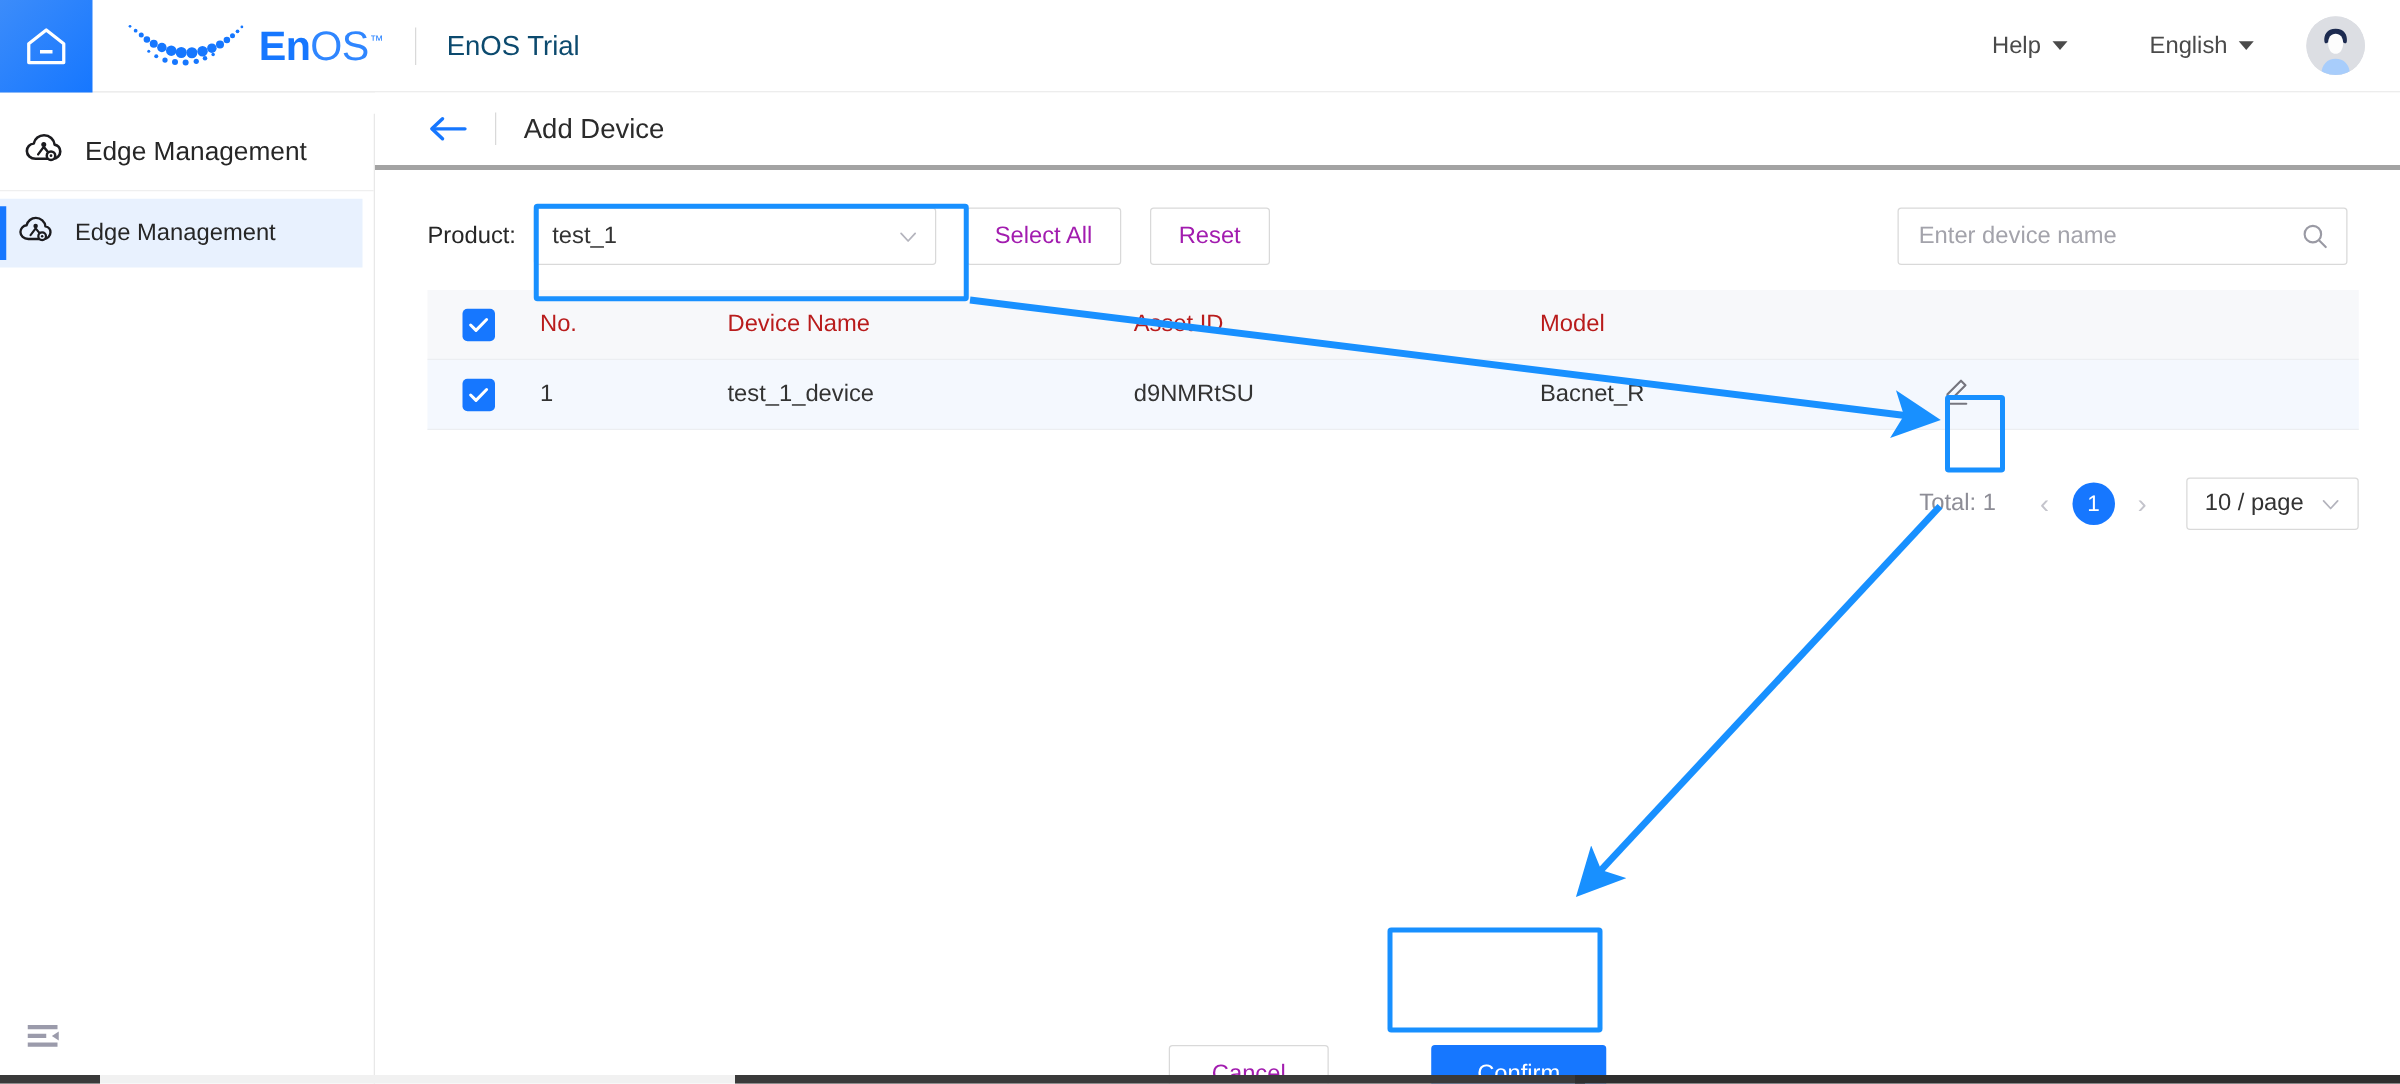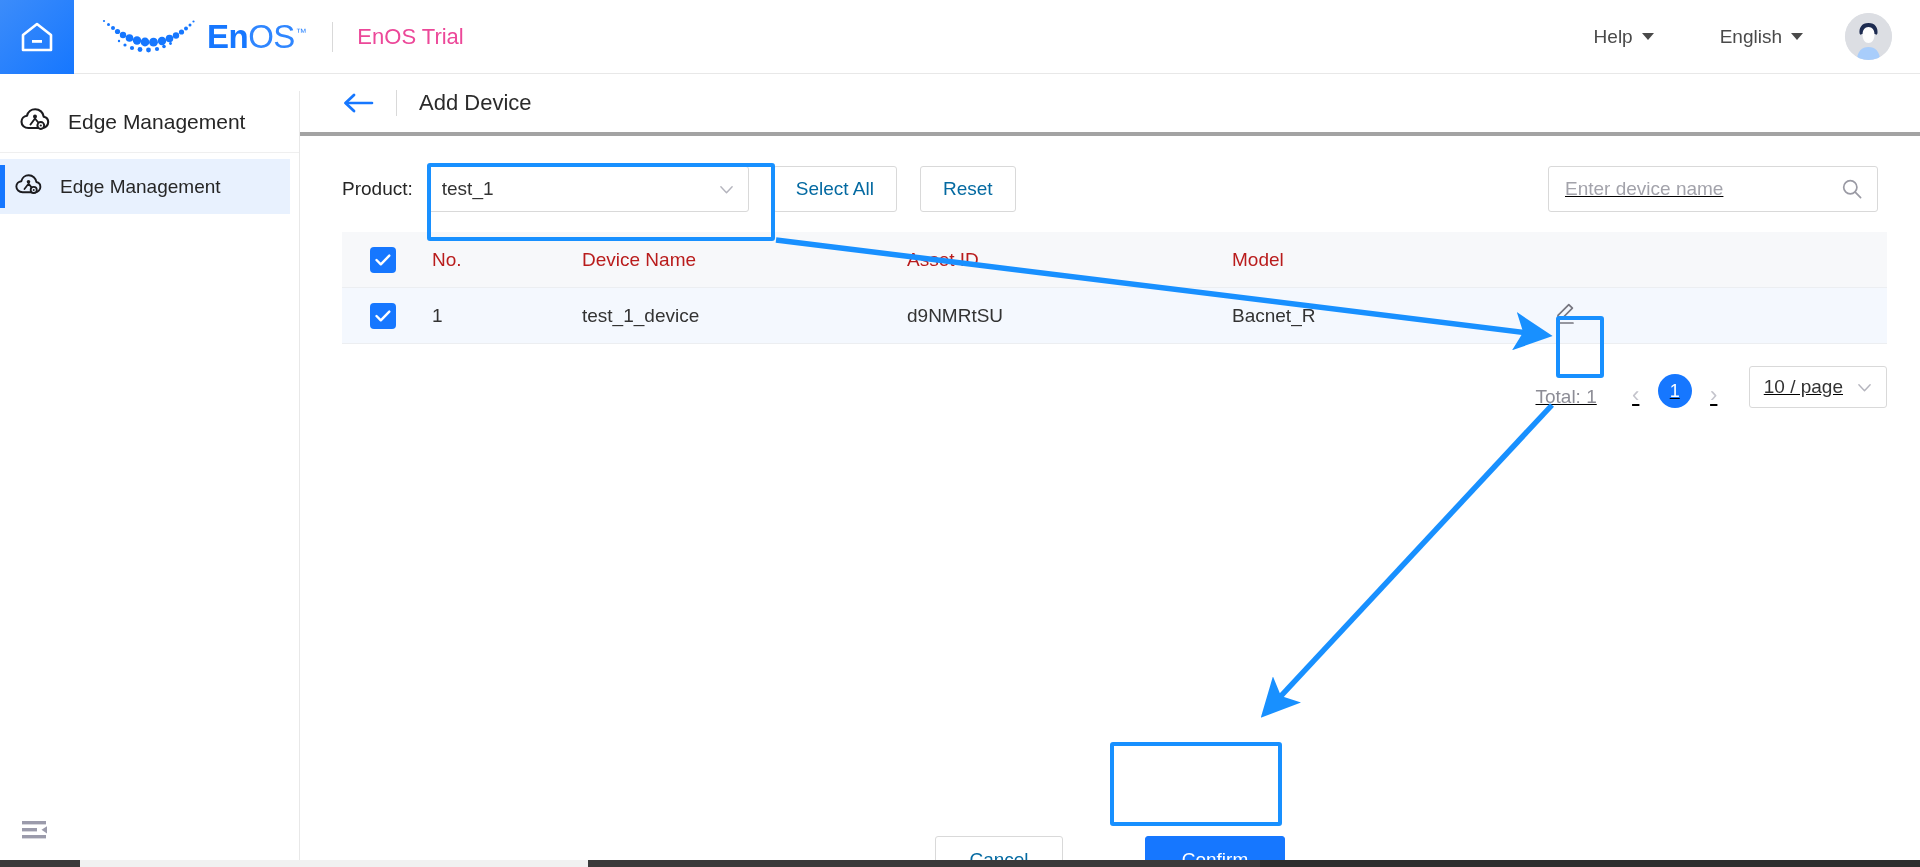--- a/index.html
+++ b/index.html
@@ -25,21 +25,21 @@
     flex:0 0 74px;
   }
   .home-icon svg { display:block; }
   .logo-wrap { display:flex; align-items:center; margin-left:27px; }
   .logo-arc { width:102px; height:42px; display:block; }
   .logo-text { font-size:33px; letter-spacing:-0.5px; margin-left:4px; position:relative; }
   .logo-text .en { color:#1677ff; font-weight:bold; }
   .logo-text .os { color:#2f86ff; font-weight:normal; }
   .logo-tm { font-size:11px; color:#2f86ff; vertical-align:super; margin-left:1px; }
   .hdr-divider { width:1px; height:30px; background:#d9d9d9; margin:0 24px 0 26px; }
-  .hdr-title { font-size:22px; color:#ec4899; }
+  .hdr-title { font-size:22px; color:#0c4a6e; }
   .hdr-right { margin-left:auto; display:flex; align-items:center; padding-right:28px; }
   .hdr-menu { font-size:19px; color:#4a4a4a; display:flex; align-items:center; margin-right:42px; cursor:pointer;margin-left:24px; }
   .caret { display:inline-block; margin-left:9px; width:0;height:0;
            border-left:6px solid transparent;border-right:6px solid transparent;border-top:7px solid #4a4a4a;}
   .avatar { width:47px;height:47px;border-radius:50%;background:#dcdee3;overflow:hidden;position:relative;cursor:pointer;}
   .avatar svg{display:block;}
 
   
   .sidebar {
     position:absolute; top:91px; left:0; width:300px; height:793px;
@@ -79,28 +79,28 @@
   .toolbar { display:flex; align-items:center; height:46px; position:relative; }
   .toolbar-label { font-size:19px; color:#262626; margin-right:14px; }
   .select {
     width:322px; height:46px; border:1px solid #d9d9d9; border-radius:3px;
     display:flex; align-items:center; padding:0 14px; background:#fff; cursor:pointer;gap:23px;
   }
   .select .val { font-size:19px; color:#333; flex:1; }
   .chev { width:15px;height:15px; }
   .btn {
     height:46px; border:1px solid #d9d9d9; border-radius:3px; background:#fff;
-    font-size:19px; color:#0369a1; padding:0 22px; cursor:pointer;
+    font-size:19px; color:#a21caf; padding:0 22px; cursor:pointer;
     font-family:"Liberation Sans", sans-serif; display:flex;align-items:center;
   }
   .btn-selall { margin-left:24px; }
   .btn-reset { margin-left:23px; }
   .search-box {
-    margin-left:auto; width:330px; height:46px; border:1px solid #d9d9d9; border-radius:3px;
-    display:flex; align-items:center; padding:0 14px; background:#fff;text-decoration:underline;
+    margin-left:auto; width:360px; height:46px; border:1px solid #d9d9d9; border-radius:3px;
+    display:flex; align-items:center; padding:0 14px; background:#fff;
   }
   .search-box input {
     border:none; outline:none; flex:1; font-size:19px; color:#333;
     font-family:"Liberation Sans", sans-serif; background:transparent;
   }
   .search-box input::placeholder { color:#a3a3ab; }
 
   
   .table { margin-top:20px; width:1545px; }
   .trow { display:flex; align-items:center; }
@@ -114,21 +114,21 @@
   .cell-sn { flex:1; }
   .th { font-size:19px; color:#b91c1c; }
   .td { font-size:19px; color:#333; }
   .chk {
     width:26px;height:26px;border-radius:4px;background:#1677ff;
     display:flex;align-items:center;justify-content:center;cursor:pointer;
   }
   .edit-icon { cursor:pointer; display:inline-flex; }
 
   
-  .pager { margin-top:22px; width:1545px; display:flex; align-items:flex-end; justify-content:flex-end;text-decoration:underline; }
+  .pager { margin-top:38px; width:1545px; display:flex; align-items:center; justify-content:flex-end; }
   .pg-total { font-size:19px;color:#8d8d96; margin-right:26px; }
   .pg-arrow { font-size:22px; color:#c4c4cc; width:26px; text-align:center; cursor:pointer; }
   .pg-num {
     width:34px;height:34px;border-radius:50%;background:#1677ff;color:#fff;
     display:flex;align-items:center;justify-content:center;font-size:18px; margin:0 9px; cursor:pointer;
   }
   .pg-size {
     margin-left:22px; height:42px; border:1px solid #d9d9d9; border-radius:3px;
     display:flex;align-items:center; padding:0 14px; font-size:19px; color:#333; cursor:pointer;
   }

